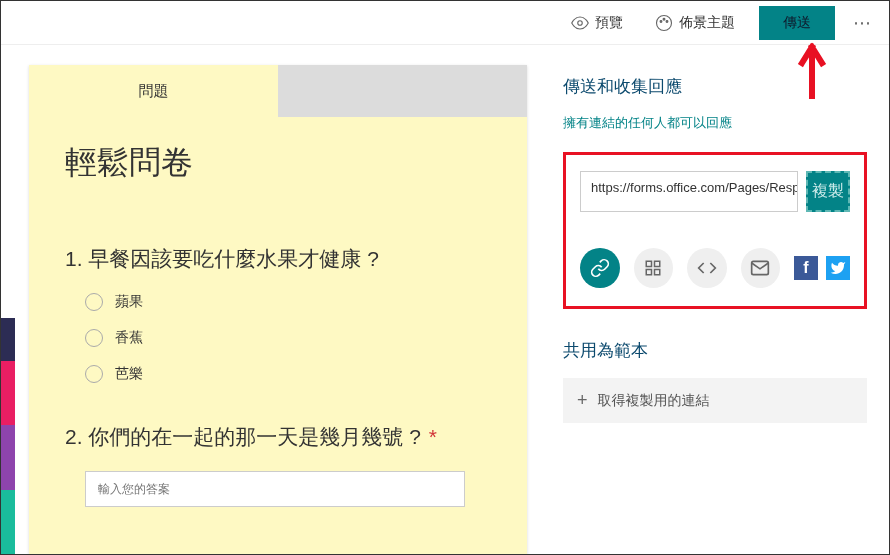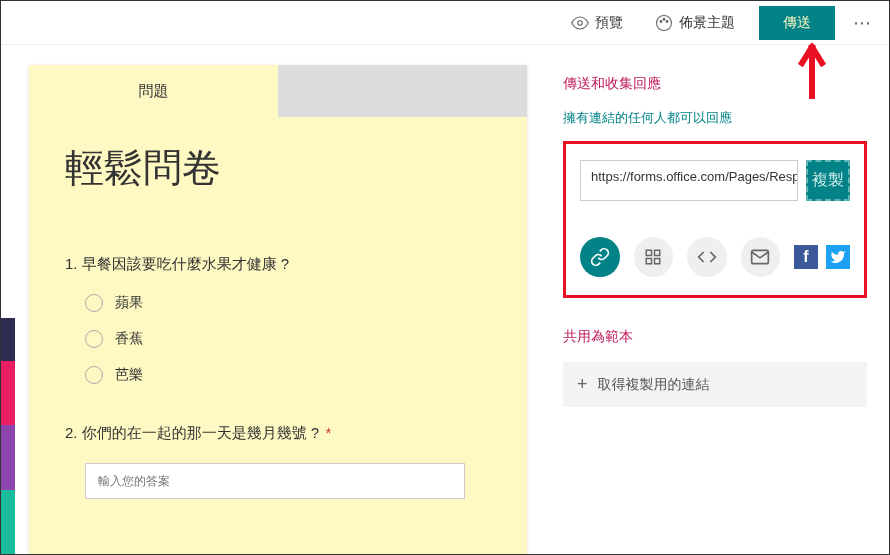--- a/index.html
+++ b/index.html
@@ -1,45 +1,45 @@
 <!DOCTYPE html>
 <html><head>
   <meta charset="utf-8">
   <style>
     * { box-sizing: border-box; margin: 0; padding: 0; }
     body { font-family: "Segoe UI", "Microsoft JhengHei", sans-serif; width: 890px; height: 555px; background: #fff; border: 1px solid #333; overflow: hidden; }
     
     .toolbar { height: 44px; display: flex; align-items: center; justify-content: flex-end; gap: 0; padding: 0 6px 0 0; border-bottom: 1px solid #eee; }
     .tool-btn { display: flex; align-items: center; gap: 6px; padding: 0 16px; height: 44px; font-size: 14px; color: #333; background: transparent; border: none; cursor: pointer; }
-    .tool-btn.primary { background: #038387; color: #fef9c3; padding: 0 24px; height: 34px; margin: 0 8px; }
+    .tool-btn.primary { background: #038387; color: #0f172a; padding: 0 24px; height: 34px; margin: 0 8px; }
     .tool-btn .ic { width: 18px; height: 18px; display: inline-flex; align-items: center; justify-content: center; color: #666; }
     .more-btn { background: transparent; border: none; padding: 0 10px; height: 44px; cursor: pointer; color: #666; font-size: 18px; letter-spacing: 2px; }
     
     .main { display: flex; height: calc(100% - 44px); }
     
     .left { flex: 1; background: #fff; padding: 20px 14px 0 14px; position: relative; }
     .deco-strip { position: absolute; left: 0; top: 80px; bottom: 0; width: 14px; background: linear-gradient(180deg, #fff 0%, #fff 45%, #2c2c54 45%, #2c2c54 55%, #e91e63 55%, #e91e63 70%, #8e44ad 70%, #8e44ad 85%, #1abc9c 85%); }
     .form-card { background: #fef9c3; margin-left: 14px; box-shadow: 0 1px 3px rgba(0,0,0,0.15); height: 100%; overflow: hidden; }
     .tabs { display: flex; height: 52px; }
     .tab { flex: 1; display: flex; align-items: center; justify-content: center; font-size: 15px; color: #333; cursor: pointer; }
     .tab.inactive { background: #dcdcdc; }
     .form-body { padding: 24px 36px; }
-    .form-title { font-size: 39px; font-weight: 300; color: #333; margin-bottom: 60px; }
+    .form-title { font-size: 32px; font-weight: 300; color: #333; margin-bottom: 60px; }
     .question { margin-bottom: 40px; }
-    .q-text { font-size: 15px; color: #333; margin-bottom: 20px; }
+    .q-text { font-size: 21px; color: #333; margin-bottom: 20px; }
     .req { color: #d13438; margin-left: 2px; }
     .option { display: flex; align-items: flex-end; gap: 12px; margin-bottom: 18px; padding-left: 20px; }
     .radio-circle { width: 18px; height: 18px; border: 1px solid #aaa; border-radius: 50%; }
     .option-label { font-size: 14px; color: #333; }
     .answer-input { width: 380px; padding: 10px 12px; border: 1px solid #ccc; font-size: 12px; color: #999; margin-left: 20px; }
     
     .right { width: 348px; padding: 30px 22px 0 22px; position: relative; }
     .arrow-annotation { position: absolute; top: -6px; right: 60px; }
-    .section-title { font-size: 14px; color: #be185d; margin-bottom: 16px; }
-    .sub-text { font-size: 13px; color: #038387; margin-bottom: 14px; }
+    .section-title { font-size: 17px; color: #0c4a6e; margin-bottom: 16px; }
+    .sub-text { font-size: 13px; color: #038387; margin-bottom: 20px; }
     
     .share-box { border: 3px solid #e81123; padding: 16px 14px 18px 14px; margin-bottom: 30px; position: relative; }
     .url-row { display: flex; gap: 8px; margin-bottom: 36px; }
     .url-input { flex: 1; padding: 8px 10px; border: 1px solid #ccc; font-size: 13px; color: #333; overflow: hidden; white-space: nowrap; }
     .copy-btn { background: #038387; color: #cfeceb; border: 2px dashed #5fb8b5; padding: 8px 4px; font-size: 16px; cursor: pointer; }
     .share-icons { display: flex; align-items: center; gap: 14px; }
     .share-ic { width: 40px; height: 40px; border-radius: 50%; background: #efefef; display: flex; align-items: center; justify-content: center; cursor: pointer; color: #666; }
     .share-ic.active { background: #038387; color: #fff; }
     .social { margin-left: auto; display: flex; gap: 8px; }
     .social-ic { width: 24px; height: 24px; display: flex; align-items: center; justify-content: center; cursor: pointer; }

